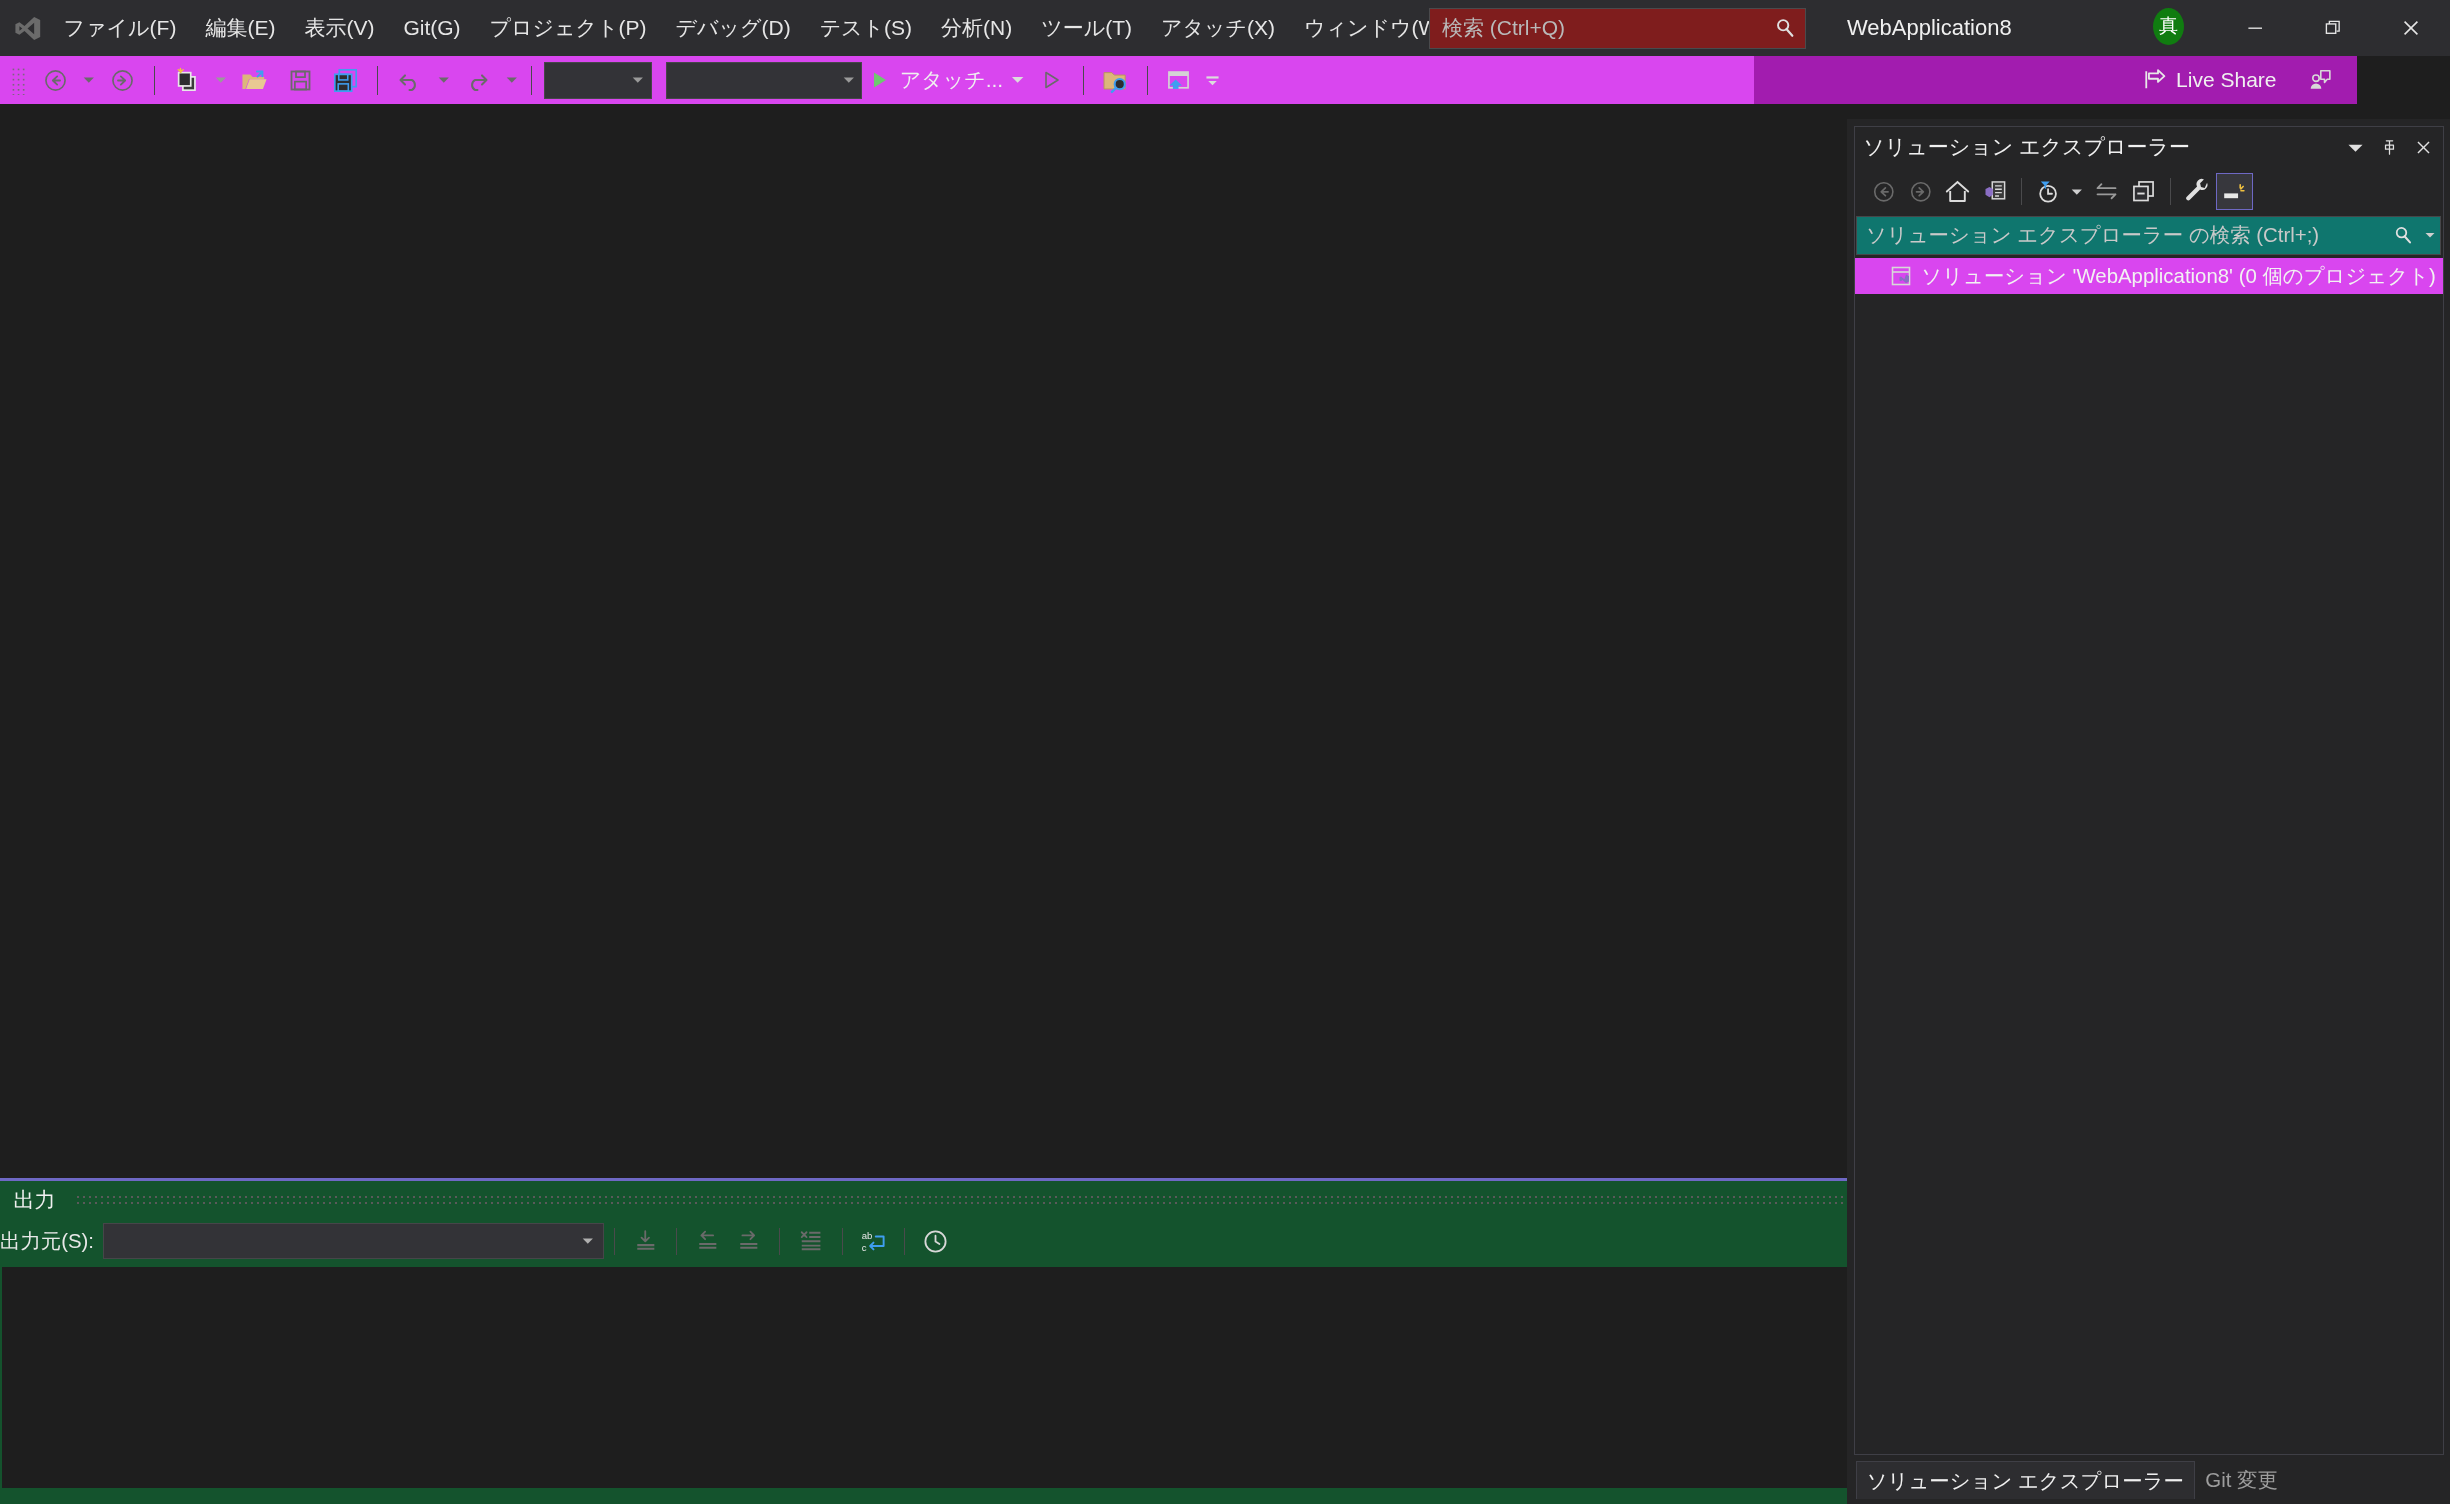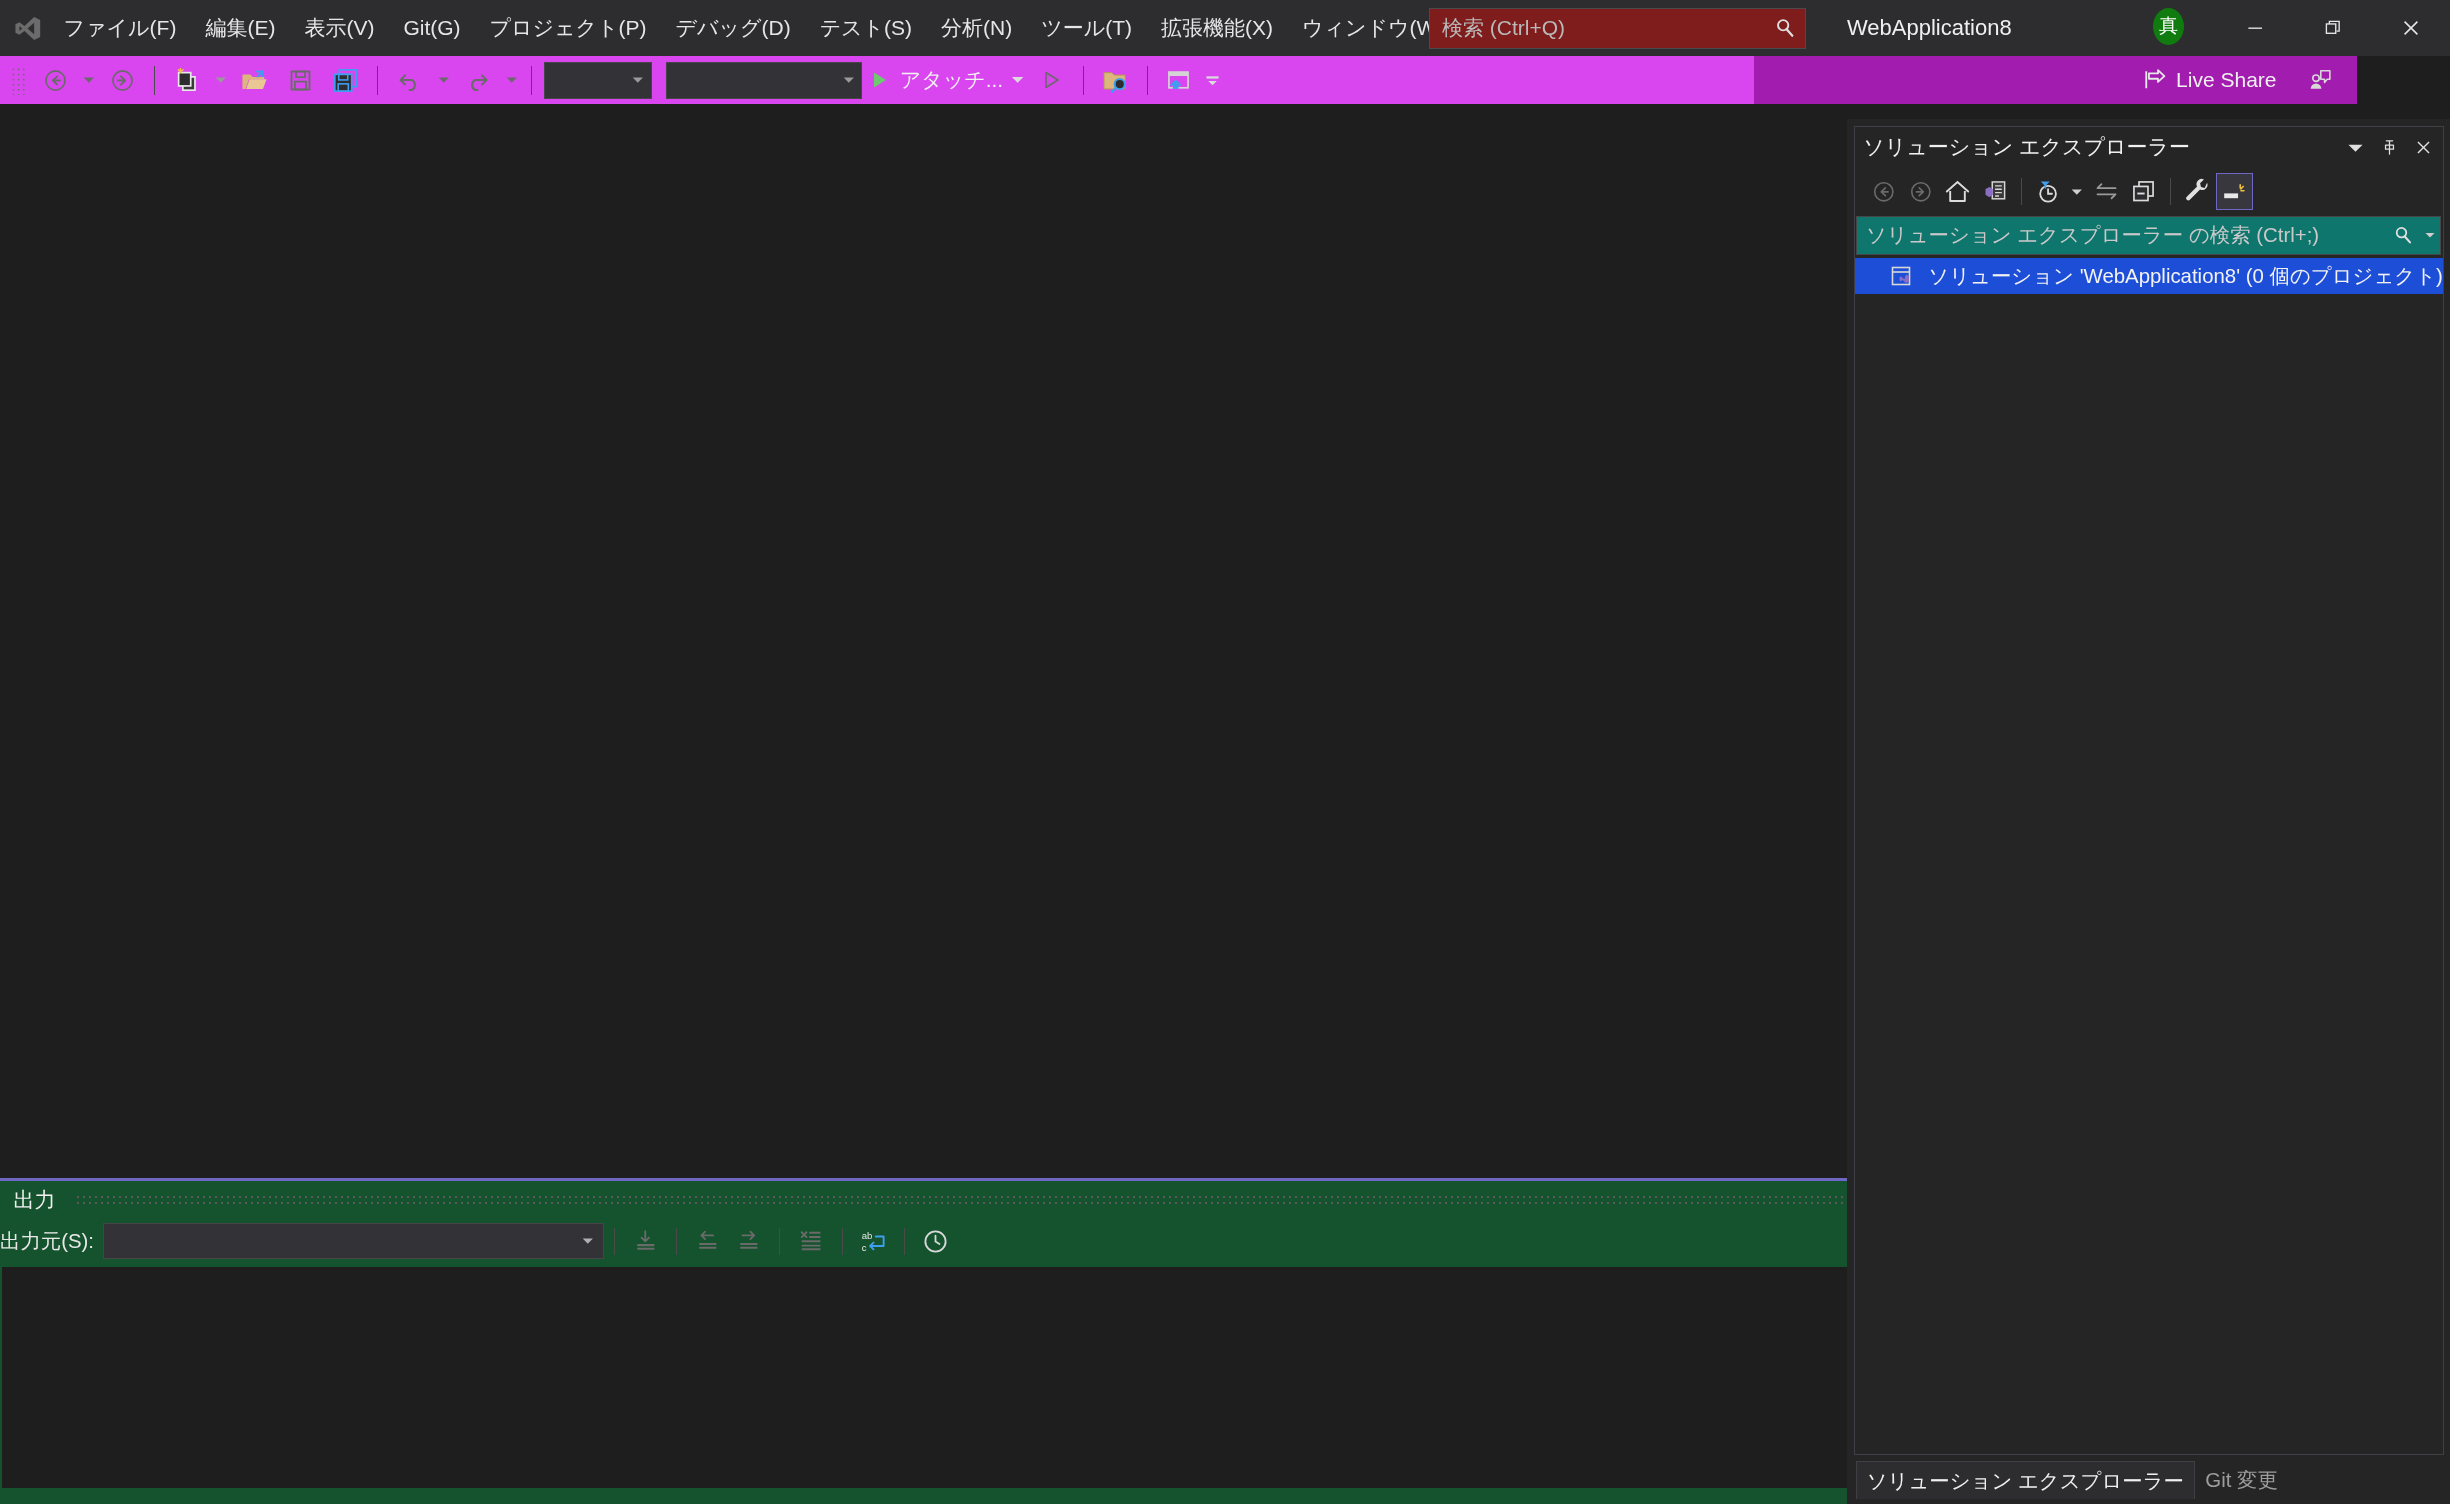--- a/index.html
+++ b/index.html
@@ -359,23 +359,22 @@
   }
   .ss-icon { width: 34px; display:flex; align-items:center; justify-content:center; }
   .ss-caret { width: 20.4px; display:flex; align-items:center; justify-content:center; }
 
   .sol-tree { margin-top: 3.4px; }
   .tree-row {
     display: flex;
     align-items: center;
     height: 36px;
     padding-left: 34px;
-    background: #1d4ed8;
-    cursor: default;
-    justify-content: space-between;
+    background: #d946ef;
+    cursor: default;
   }
   .tree-label {
     font-size: 20.4px;
     color: #f2f2f2;
     margin-left: 8.5px;
     white-space: nowrap;
   }
 
   
   .sol-tabs {
@@ -423,21 +422,21 @@
     <div class="menu">
       <div class="menu-item">ファイル(F)</div>
       <div class="menu-item">編集(E)</div>
       <div class="menu-item">表示(V)</div>
       <div class="menu-item">Git(G)</div>
       <div class="menu-item">プロジェクト(P)</div>
       <div class="menu-item">デバッグ(D)</div>
       <div class="menu-item">テスト(S)</div>
       <div class="menu-item">分析(N)</div>
       <div class="menu-item">ツール(T)</div>
-      <div class="menu-item">拡張機能(X)</div>
+      <div class="menu-item">アタッチ(X)</div>
       <div class="menu-item">ウィンドウ(W)</div>
       <div class="menu-item">ヘルプ(H)</div>
     </div>
 
     <div class="qsearch">
       <div class="qsearch-text">検索 (Ctrl+Q)</div>
       <div class="qsearch-icon">
         <svg width="22" height="22" viewBox="0 0 24 24">
           <circle cx="10" cy="9" r="5.6" fill="none" stroke="#e0e0e0" stroke-width="2.1"></circle>
           <path d="M13.6 13.2 L20 20.5" stroke="#e0e0e0" stroke-width="2.4" stroke-linecap="round"></path>

